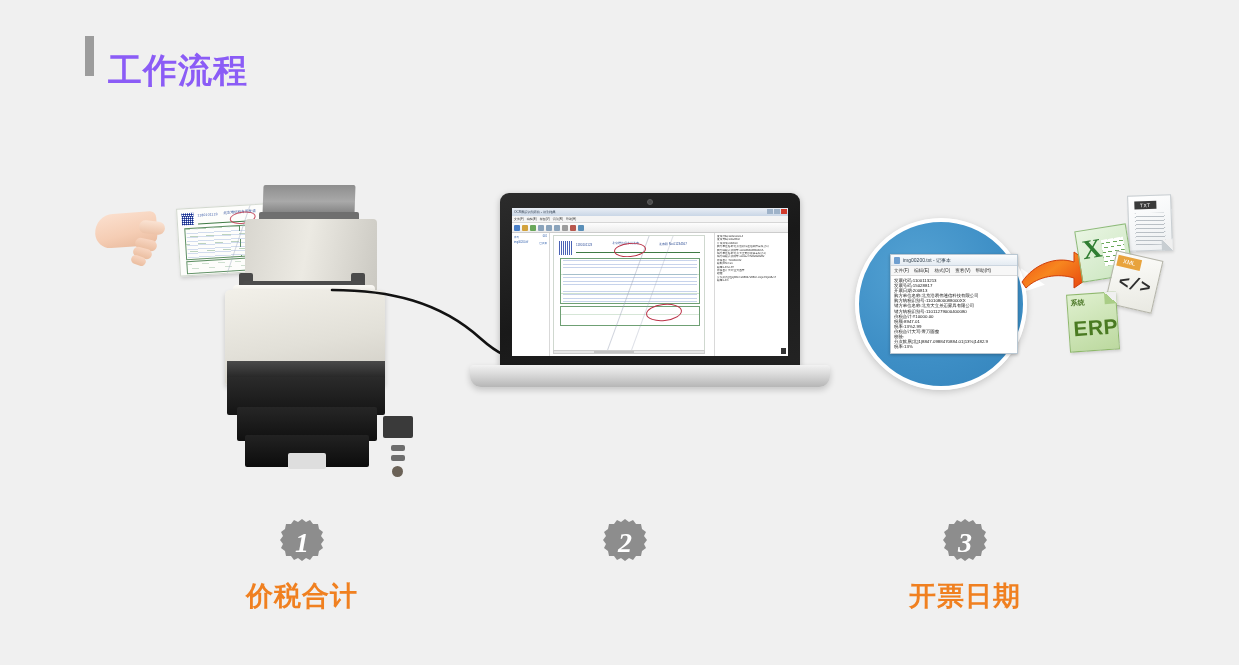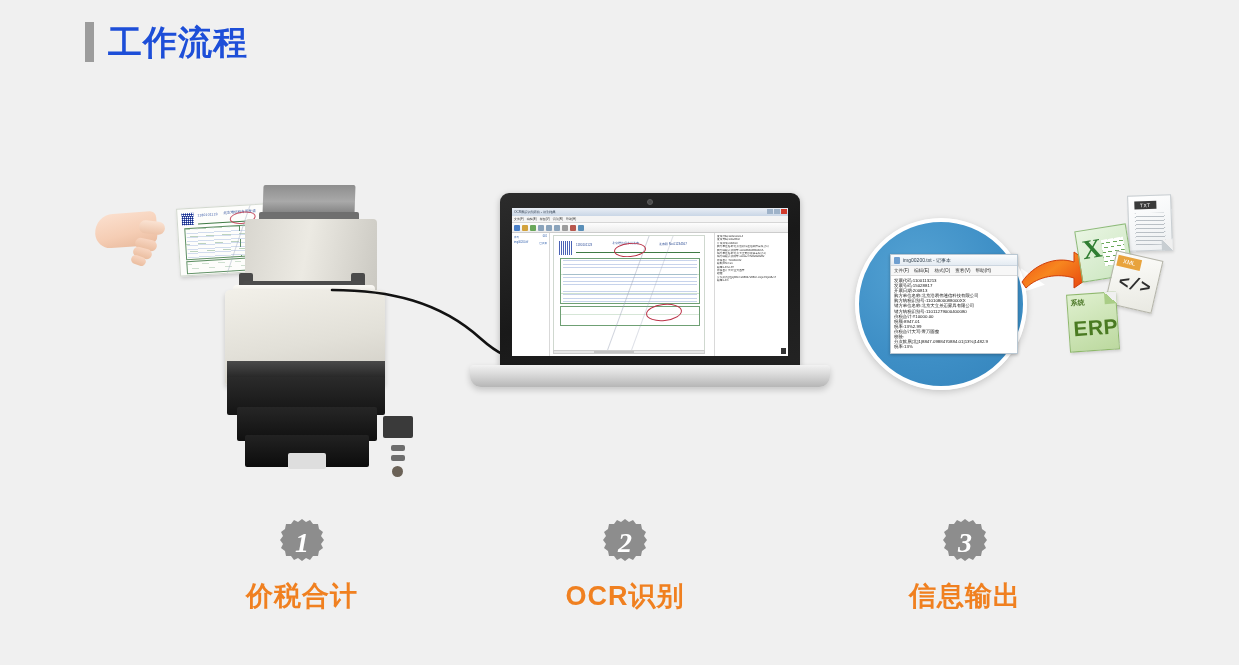--- a/index.html
+++ b/index.html
@@ -8,22 +8,22 @@
     background: #f0f0f0;
     font-family: "Liberation Sans", sans-serif;
     overflow: hidden;
   }
   .stage { position: relative; width: 1239px; height: 665px; background: #f0f0f0; }
 
   
   .title-wrap { position: absolute; left: 85px; top: 22px; display: flex; align-items: center; }
   .title-bar-accent { width: 9px; height: 40px; background: #9c9c9c; margin-right: 14px; }
   .title-text {
-    font-size: 34px; font-weight: bold; color: #1d4ed8;
-    letter-spacing: 1px; line-height: 40px;
+    font-size: 34px; font-weight: bold; color: #8b5cf6;
+    letter-spacing: 1px; line-height: 40px; margin-top: 28px;
   }
 
   
   .step-caption { position: absolute; text-align: center; width: 240px; }
   .badge {
     width: 48px; height: 48px; margin: 0 auto 12px auto; position: relative;
   }
   .badge svg { display:block; }
   .step-label {
     font-size: 27px; font-weight: bold; color: #f08020; letter-spacing: 1px;
@@ -599,26 +599,25 @@
     <div class="step-label">价税合计</div>
   </div>
 
   <div class="step-caption" id="cap2">
     <div class="badge">
       <svg viewBox="0 0 48 48" width="48" height="48">
         <path fill="#8d8d8d" d="M24 1 l4 3 4-2 3 4 5 0 1 5 4 3-2 4 3 4-3 4 2 4-4 3-1 5-5 0-3 4-4-2-4 3-4-3-4 2-3-4-5 0-1-5-4-3 2-4-3-4 3-4-2-4 4-3 1-5 5 0 3-4 4 2z"></path>
         <text x="24" y="34" font-family="Liberation Serif, serif" font-size="28" font-style="italic" font-weight="bold" fill="#ffffff" text-anchor="middle">2</text>
       </svg>
     </div>
-    <div class="step-label">OCR识别</div>
   </div>
 
   <div class="step-caption" id="cap3">
     <div class="badge">
       <svg viewBox="0 0 48 48" width="48" height="48">
         <path fill="#8d8d8d" d="M24 1 l4 3 4-2 3 4 5 0 1 5 4 3-2 4 3 4-3 4 2 4-4 3-1 5-5 0-3 4-4-2-4 3-4-3-4 2-3-4-5 0-1-5-4-3 2-4-3-4 3-4-2-4 4-3 1-5 5 0 3-4 4 2z"></path>
         <text x="24" y="34" font-family="Liberation Serif, serif" font-size="28" font-style="italic" font-weight="bold" fill="#ffffff" text-anchor="middle">3</text>
       </svg>
     </div>
-    <div class="step-label">信息输出</div>
+    <div class="step-label">开票日期</div>
   </div>
 
 </div>
 
 </body></html>

